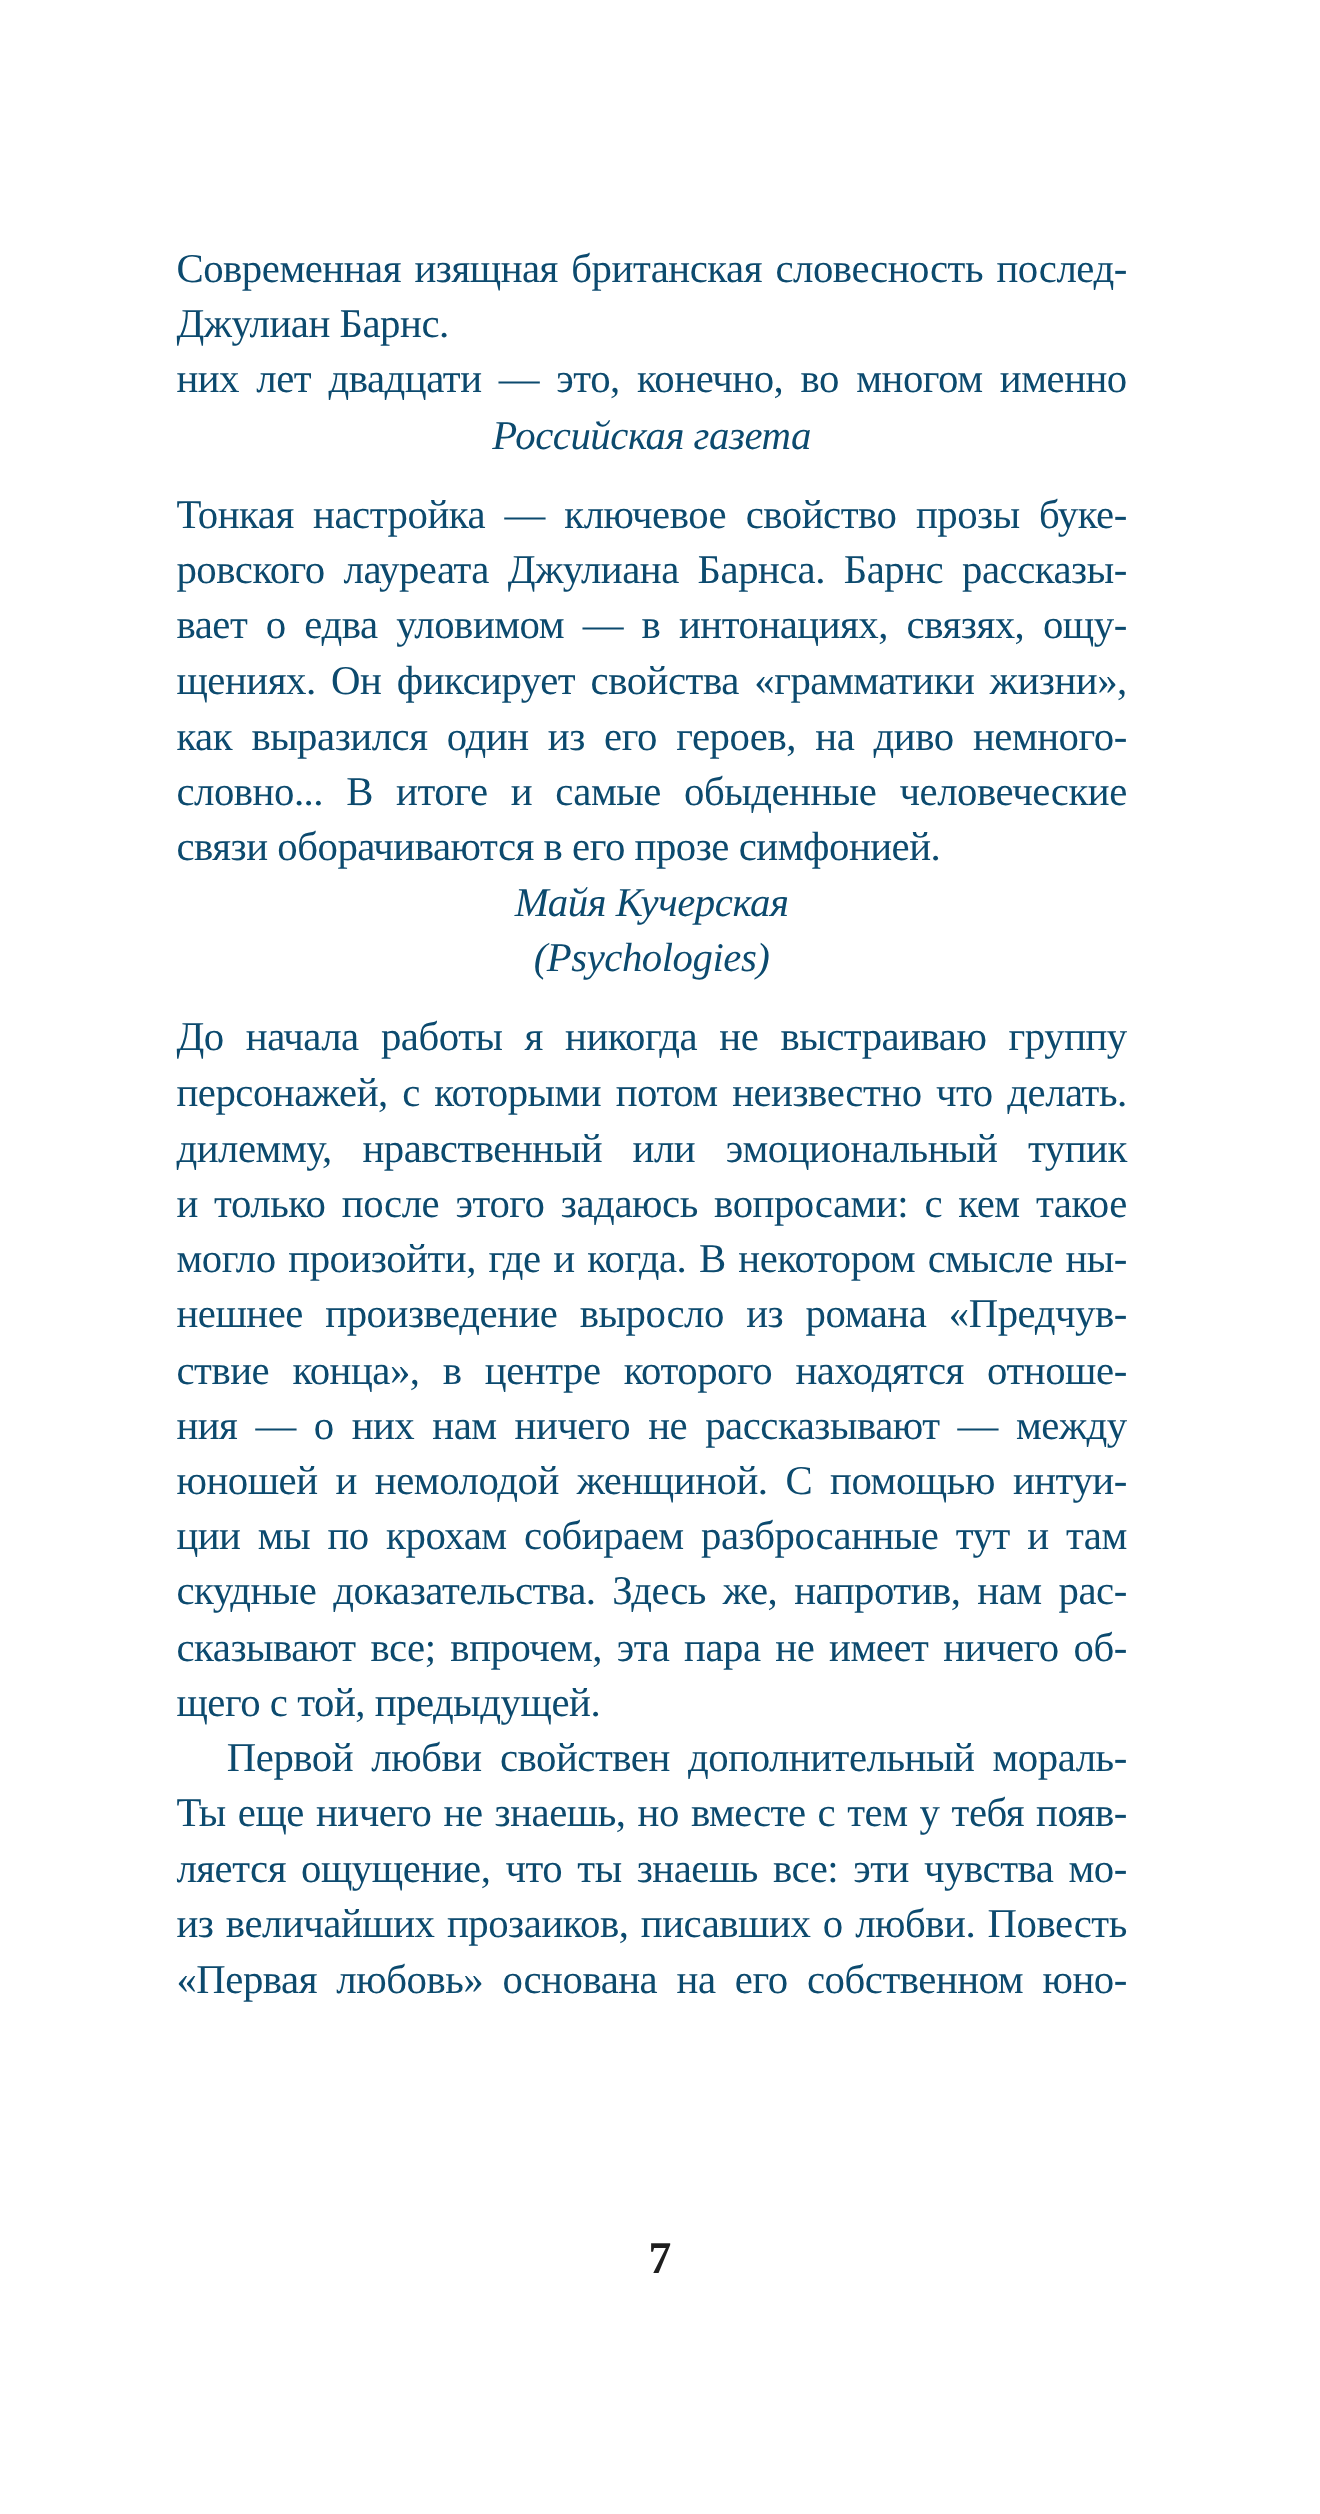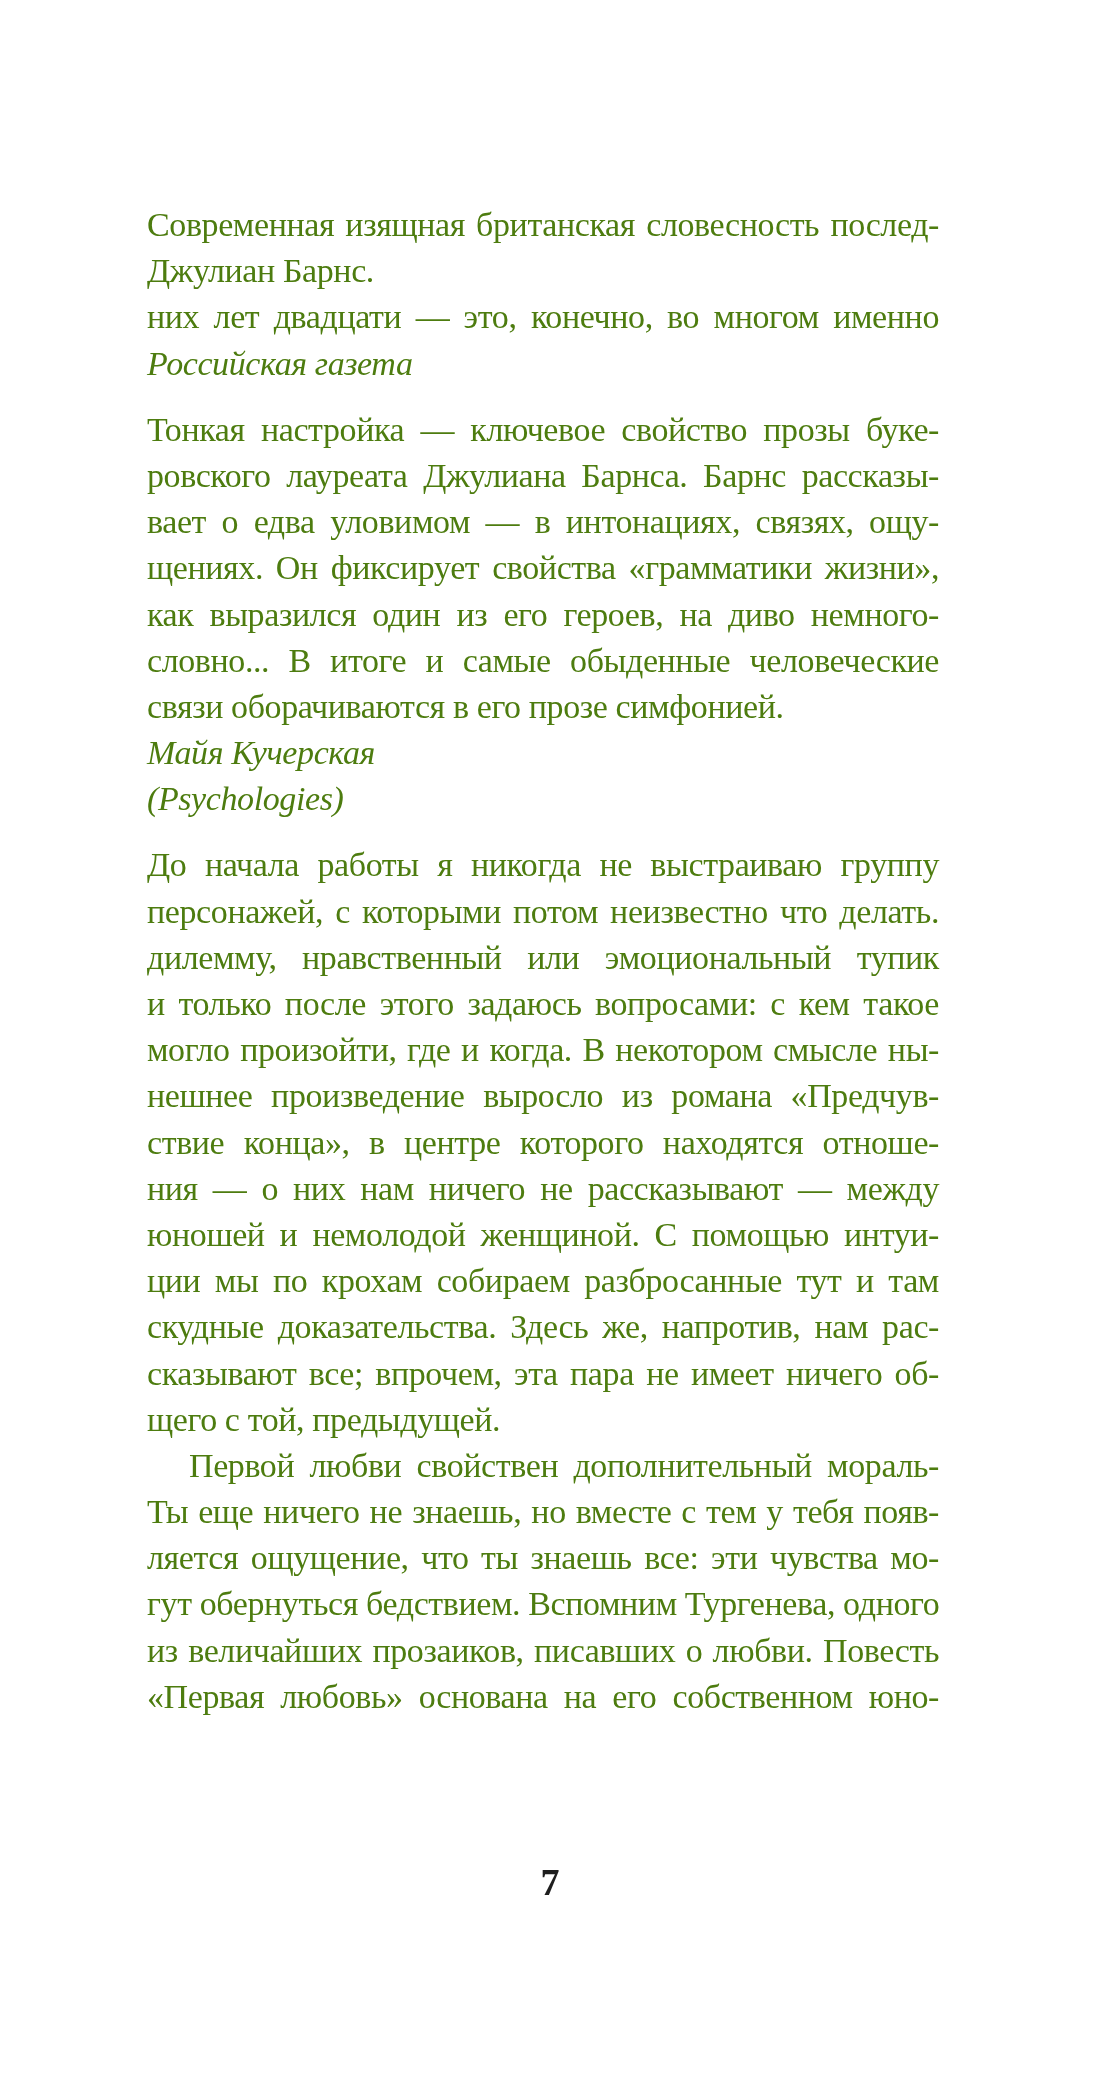--- a/index.html
+++ b/index.html
@@ -5,36 +5,36 @@
   html, body { margin: 0; padding: 0; background: #ffffff; }
   body { width: 1100px; height: 2095px; position: relative; overflow: hidden; }
   .page {
     position: absolute;
     left: 147px;
     top: 202px;
     width: 792px;
     font-family: "Liberation Serif", "DejaVu Serif", serif;
     font-size: 34px;
     line-height: 46.2px;
-    color: #4d7c0f;
+    color: #0c4a6e;
     text-align: justify;
     letter-spacing: -0.4px;
   }
   .line {
     display: block;
     white-space: nowrap;
     text-align-last: justify;
     text-align: justify;
     height: 46.2px;
   }
   .line.last { text-align-last: left; }
   .line.indent { padding-left: 42px; }
   .attr {
     display: block;
-    text-align: left;
+    text-align: center;
     font-style: italic;
     height: 46.2px;
     white-space: nowrap;
   }
   .gap1 { height: 20px; }
   .gap2 { height: 20px; }
   .pagenum {
     position: absolute;
     left: 0; width: 1100px;
     top: 1860px;
@@ -86,20 +86,19 @@
     <span class="line">ции мы по крохам собираем разбросанные тут и там</span>
     <span class="line">скудные доказательства. Здесь же, напротив, нам рас-</span>
     <span class="line">сказывают все; впрочем, эта пара не имеет ничего об-</span>
     <span class="line last">щего с той, предыдущей.</span>
   </div>
 
   <div>
     <span class="line indent">Первой любви свойствен дополнительный мораль-</span>
     <span class="line">Ты еще ничего не знаешь, но вместе с тем у тебя появ-</span>
     <span class="line">ляется ощущение, что ты знаешь все: эти чувства мо-</span>
-    <span class="line">гут обернуться бедствием. Вспомним Тургенева, одного</span>
     <span class="line">из величайших прозаиков, писавших о любви. Повесть</span>
     <span class="line">«Первая любовь» основана на его собственном юно-</span>
   </div>
 
 </div>
 
 <div class="pagenum">7</div>
 
 </body></html>

